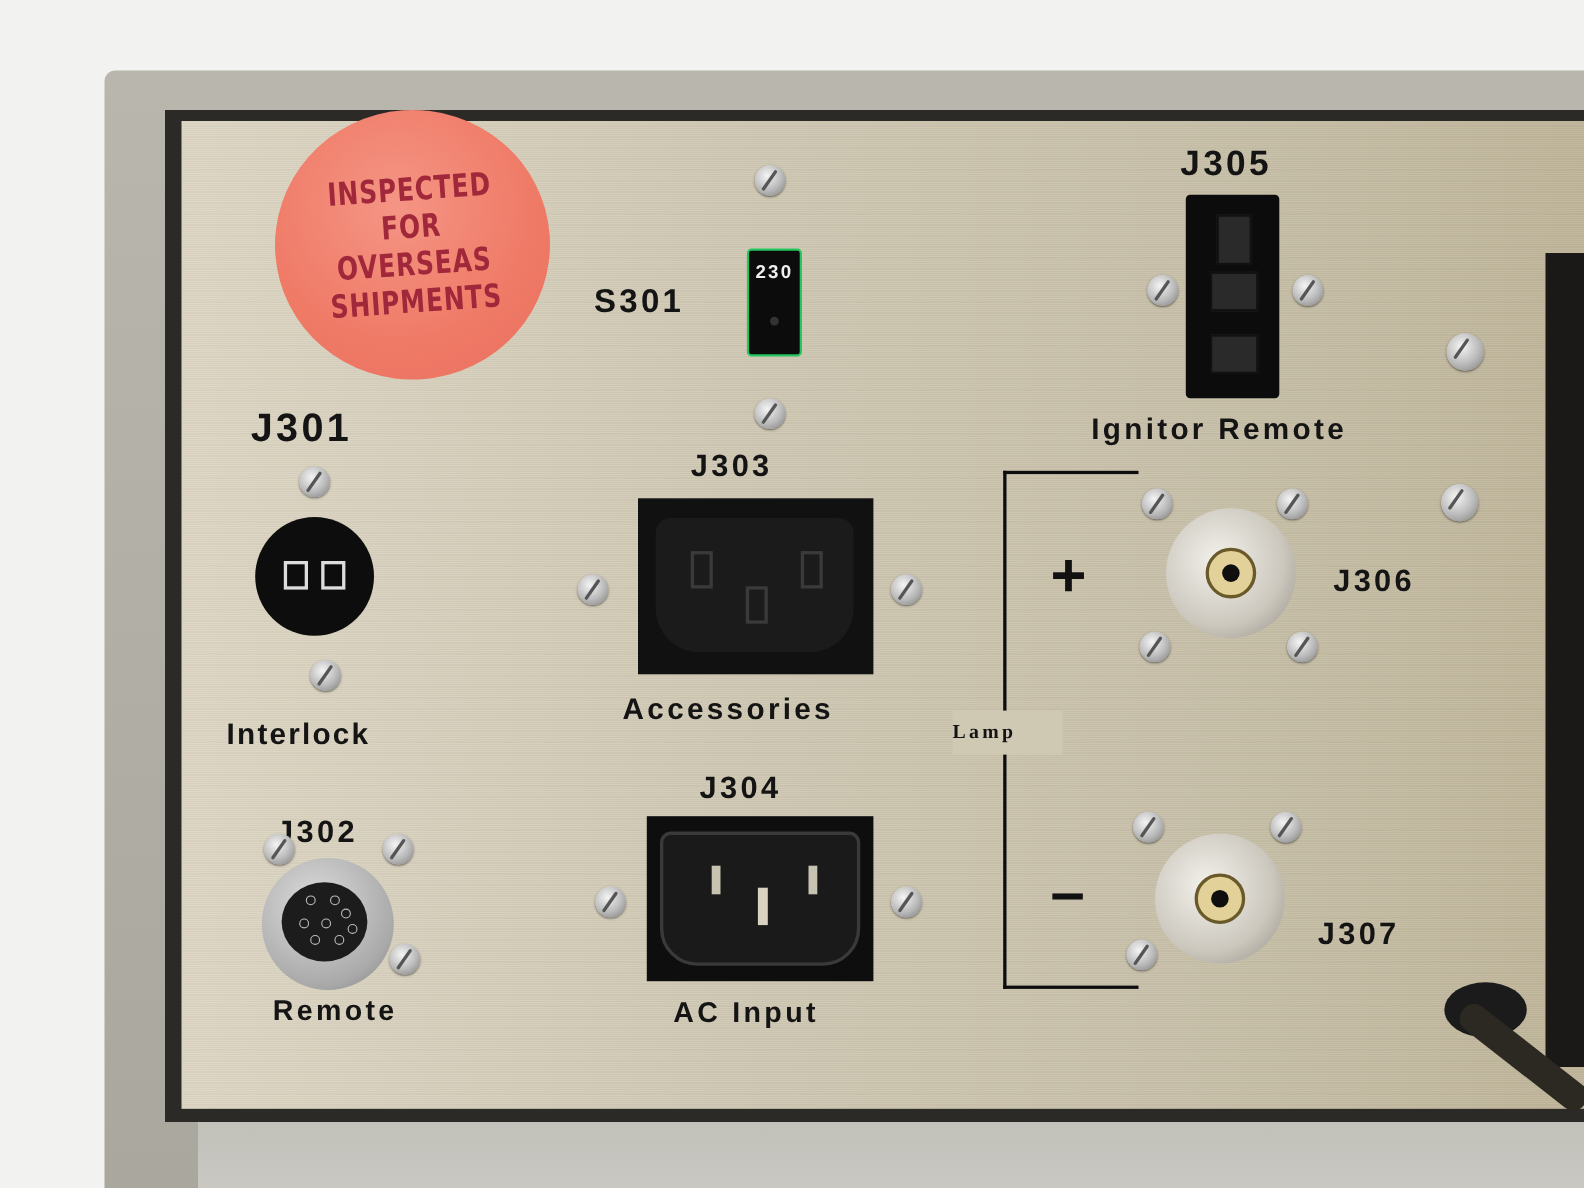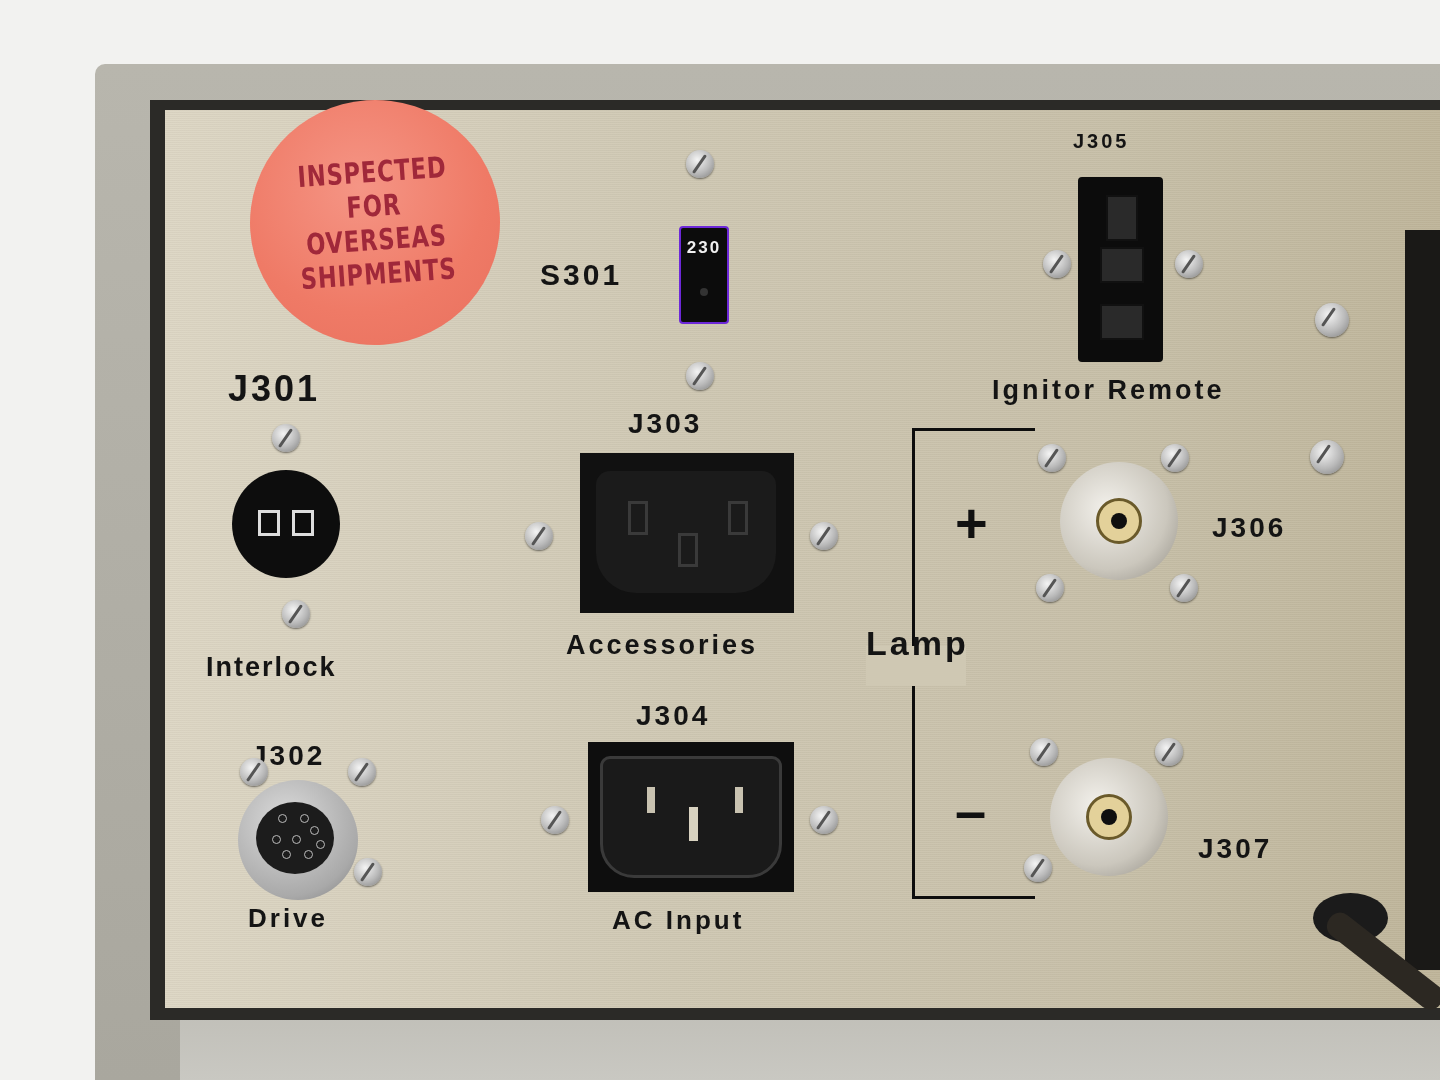--- a/index.html
+++ b/index.html
@@ -44,27 +44,27 @@
 
 <div class="abs sticker">
   <span>INSPECTED</span>
   <span>FOR</span>
   <span>OVERSEAS</span>
   <span>SHIPMENTS</span>
 </div>
 
 <div class="abs screw" style="left:686px;top:150px;"></div>
 <div class="abs label" style="left:540px;top:258px;font-size:30px;">S301</div>
-<div class="abs black-box" style="left:679px;top:226px;width:46px;height:94px;border:2px solid #6d28d9;">
+<div class="abs black-box" style="left:679px;top:226px;width:46px;height:94px;border:2px solid #22c55e;">
   <div class="abs" style="left:2px;top:10px;width:42px;color:#f0f0f0;font-size:17px;font-weight:bold;text-align:center;letter-spacing:2px;">230</div>
   <div class="abs" style="left:19px;top:60px;width:8px;height:8px;border-radius:50%;background:#333;"></div>
 </div>
 <div class="abs screw" style="left:686px;top:362px;"></div>
 
-<div class="abs label" style="left:1073px;top:130px;font-size:20px;">J305</div>
+<div class="abs label" style="left:1073px;top:130px;font-size:32px;">J305</div>
 <div class="abs screw" style="left:1043px;top:250px;"></div>
 <div class="abs black-box" style="left:1078px;top:177px;width:85px;height:185px;">
   <div class="abs slot" style="left:28px;top:18px;width:28px;height:42px;"></div>
   <div class="abs slot" style="left:22px;top:70px;width:40px;height:32px;"></div>
   <div class="abs slot" style="left:22px;top:127px;width:40px;height:32px;"></div>
 </div>
 <div class="abs screw" style="left:1175px;top:250px;"></div>
 <div class="abs label" style="left:992px;top:375px;font-size:27px;">Ignitor Remote</div>
 
 <div class="abs screw" style="left:1315px;top:303px;width:34px;height:34px;"></div>
@@ -100,37 +100,37 @@
     <div class="abs pin" style="left:44px;top:12px;"></div>
     <div class="abs pin" style="left:54px;top:24px;"></div>
     <div class="abs pin" style="left:16px;top:33px;"></div>
     <div class="abs pin" style="left:36px;top:33px;"></div>
     <div class="abs pin" style="left:60px;top:38px;"></div>
     <div class="abs pin" style="left:26px;top:48px;"></div>
     <div class="abs pin" style="left:48px;top:48px;"></div>
   </div>
 </div>
 <div class="abs screw" style="left:354px;top:858px;"></div>
-<div class="abs label" style="left:248px;top:903px;font-size:26px;">Drive</div>
+<div class="abs label" style="left:248px;top:903px;font-size:26px;">Remote</div>
 
 <div class="abs label" style="left:636px;top:700px;font-size:28px;">J304</div>
 <div class="abs screw" style="left:541px;top:806px;"></div>
 <div class="abs" style="left:588px;top:742px;width:206px;height:150px;background:#0e0e0e;">
   <div class="abs" style="left:12px;top:14px;width:182px;height:122px;background:#1a1a1a;border:3px solid #3a3a3a;border-radius:10px 10px 34px 34px;box-sizing:border-box;">
     <div class="abs" style="left:44px;top:28px;width:8px;height:26px;background:#c8c2b0;"></div>
     <div class="abs" style="left:132px;top:28px;width:8px;height:26px;background:#c8c2b0;"></div>
     <div class="abs" style="left:86px;top:48px;width:9px;height:34px;background:#d8d2c0;"></div>
   </div>
 </div>
 <div class="abs screw" style="left:810px;top:806px;"></div>
 <div class="abs label" style="left:612px;top:905px;font-size:26px;">AC Input</div>
 
 <div class="abs bracket" style="left:912px;top:428px;width:120px;height:465px;"></div>
 <div class="abs" style="left:866px;top:646px;width:100px;height:40px;background:#cfc8b3;"></div>
-<div class="abs label" style="left:866px;top:624px;font-size:34px;">Lamp</div>
+<div class="abs label" style="left:866px;top:655px;font-size:18px;font-family:Liberation Serif, serif;">Lamp</div>
 <div class="abs" style="left:955px;top:490px;font-size:56px;font-weight:bold;color:#111;">+</div>
 <div class="abs" style="left:955px;top:778px;font-size:56px;font-weight:bold;color:#111;">–</div>
 
 <div class="abs screw" style="left:1038px;top:444px;"></div>
 <div class="abs screw" style="left:1161px;top:444px;"></div>
 <div class="abs uhf" style="left:1060px;top:462px;">
   <div class="abs uhf-inner">
       <div class="abs uhf-hole"></div>
     </div>
 </div>

